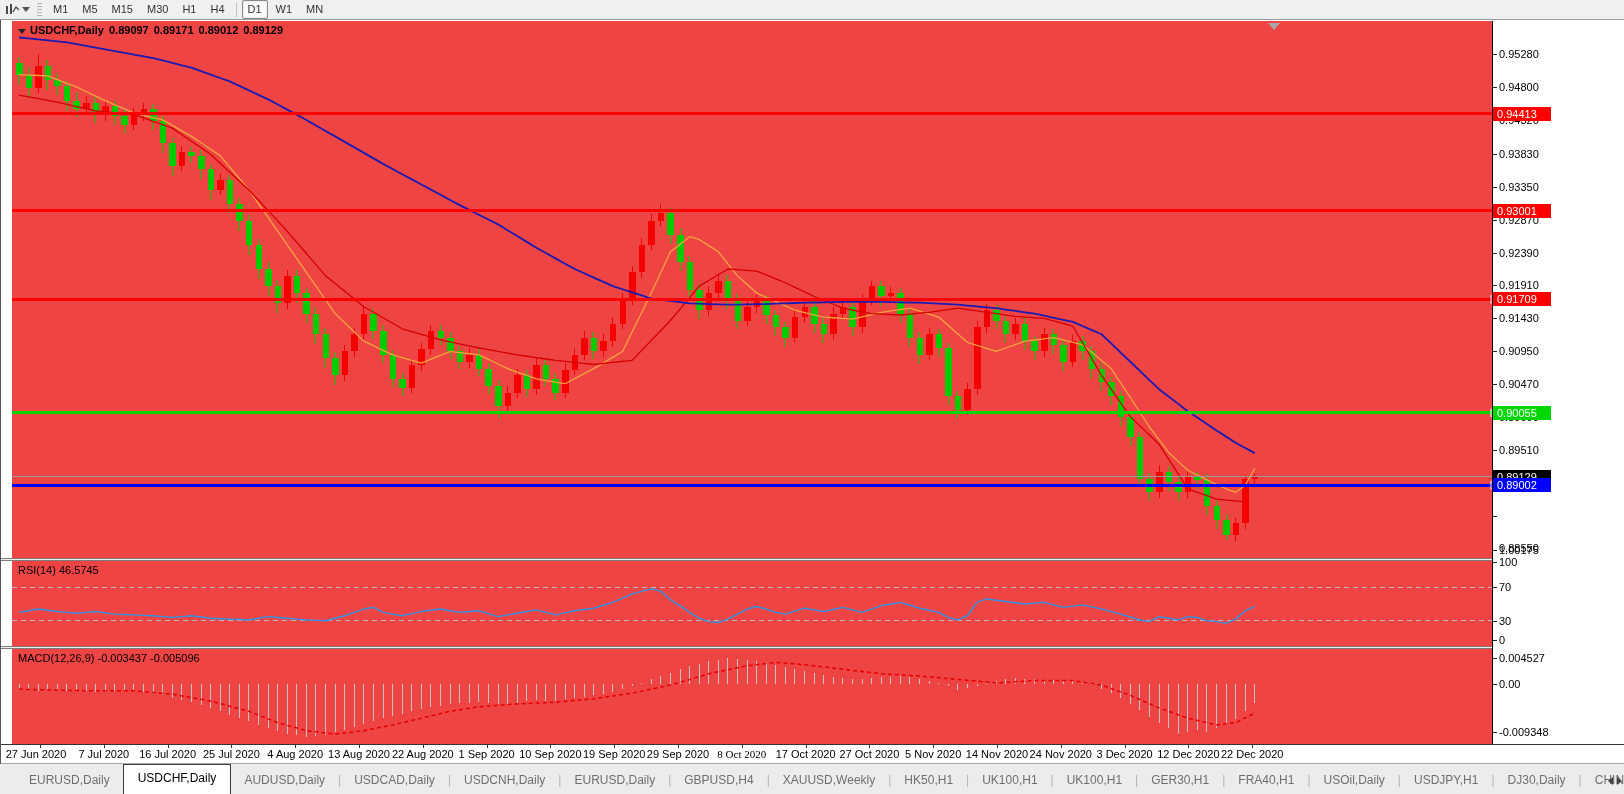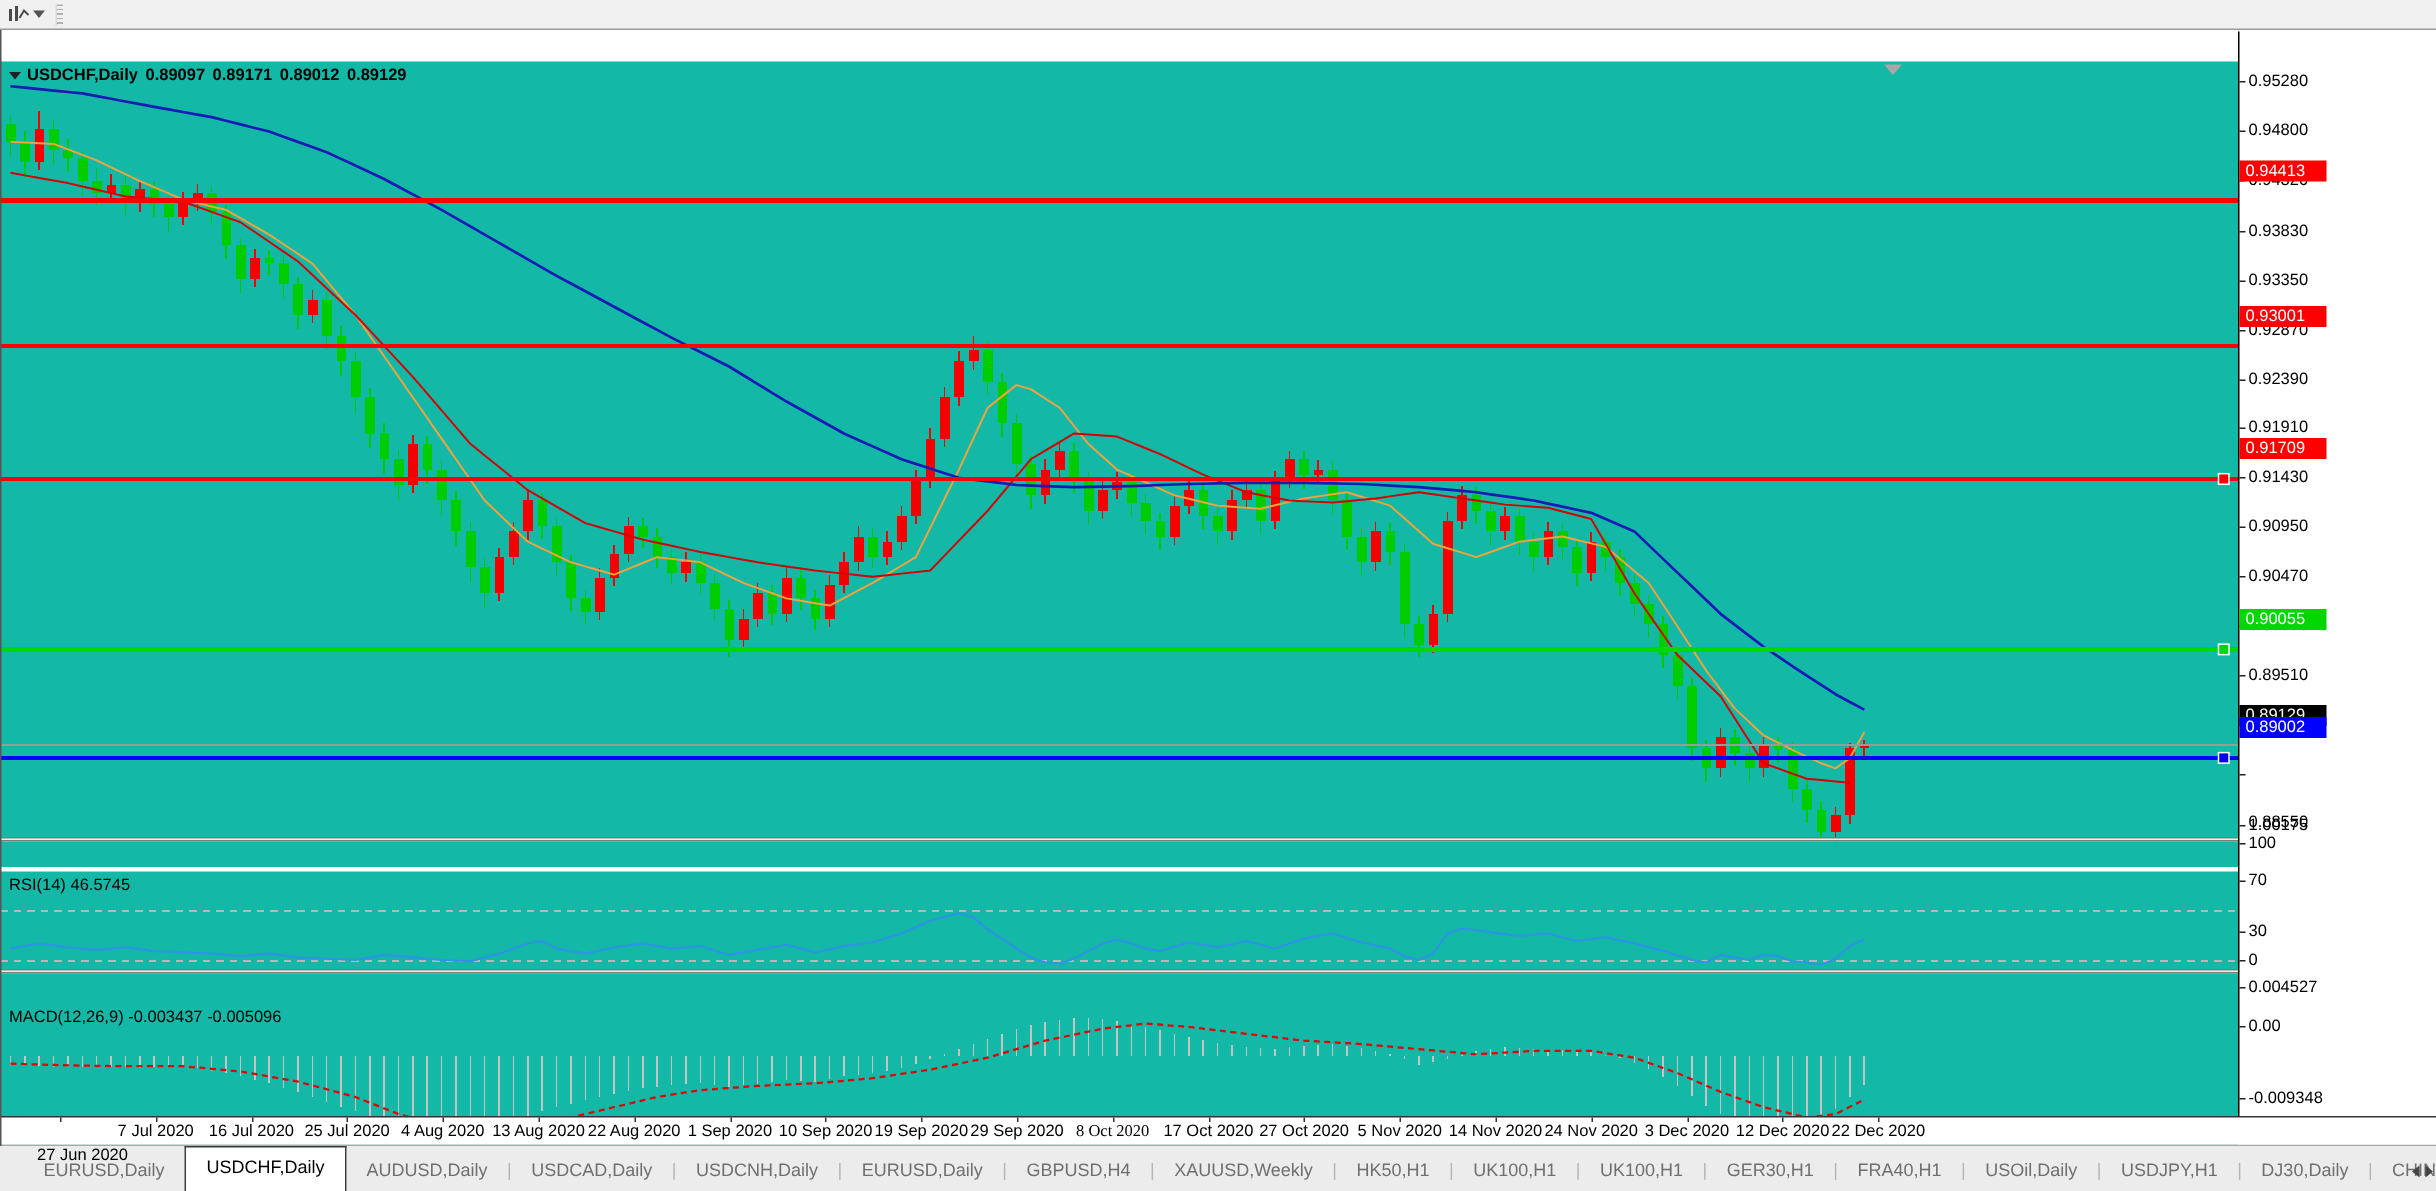--- a/index.html
+++ b/index.html
@@ -17,21 +17,21 @@
   .tb-caret { width:0; height:0; border-left:4px solid transparent; border-right:4px solid transparent;
     border-top:5px solid #555; margin:0 3px 0 1px; cursor:pointer; }
   .tf-btn { font-size:11px; color:#333; padding:2px 5px; margin:0 1px; border:1px solid transparent;
     border-radius:2px; cursor:pointer; line-height:13px; }
   .tf-btn.active { background:#fbfbfb; border:1px solid #8a8a8a; box-shadow:inset 0 0 2px #ccc; }
   .tb-sep { width:1px; height:14px; background:#c0c0c0; margin:0 4px; }
 
   
   #frame-left { position:absolute; left:0; top:20px; width:1px; height:744px; background:#555; z-index:40; }
 
-  .pane { position:absolute; left:0; background:#14b8a6; overflow:hidden;margin-top:20px; }
+  .pane { position:absolute; left:12px; background:#ef4444; overflow:hidden; }
   #mainPane  { top:21px;  width:1492px; height:537px; }
   #rsiPane   { top:561px; width:1492px; height:103px; }
   #macdPane  { top:649px; width:1492px; height:95px; }
   .pane-sep { position:absolute; left:0; width:1624px; height:3px; background:#f0f0f0;
     border-top:1px solid #7c7c7c; border-bottom:1px solid #7c7c7c; z-index:30; }
   #sep1 { top:558px; } #sep2 { top:646px; }
 
   .pane-label { position:absolute; left:6px; top:3px; font-size:11px; color:#000; z-index:10; white-space:nowrap; }
   #chartTitle { font-weight:700; }
   #chartTitle .tri { display:inline-block; width:0; height:0; border-left:4px solid transparent;
@@ -77,20 +77,32 @@
 <div id="toolbar">
   <span class="tb-icon">
     <svg width="15" height="13" viewBox="0 0 15 13" style="position:static">
       <rect x="1" y="3" width="2" height="8" fill="#4a4a4a"></rect>
       <rect x="5" y="1" width="2" height="10" fill="#4a4a4a"></rect>
       <polyline points="8,9 11,4 14,7" fill="none" stroke="#4a4a4a" stroke-width="1.3"></polyline>
     </svg>
   </span>
   <span class="tb-caret"></span>
   <span class="tb-grip"></span>
+  <span id="tfButtons" style="display:flex;align-items:center">
+      <span class="tf-btn">M1</span>
+      <span class="tf-btn">M5</span>
+      <span class="tf-btn">M15</span>
+      <span class="tf-btn">M30</span>
+      <span class="tf-btn">H1</span>
+      <span class="tf-btn">H4</span>
+      <span class="tb-sep"></span>
+      <span class="tf-btn active">D1</span>
+      <span class="tf-btn">W1</span>
+      <span class="tf-btn">MN</span>
+    </span>
 </div>
 
 <div id="frame-left"></div>
 
 <div class="pane" id="mainPane">
   <svg id="mainSvg" width="1492" height="537">
       <g shape-rendering="crispEdges">
         <line x1="7.00" y1="36.40" x2="7.00" y2="63.88" stroke="#00cc00" stroke-width="1"></line>
         <rect x="4.00" y="41.89" width="6.5" height="11.68" fill="#00cc00"></rect>
         <line x1="16.58" y1="46.02" x2="16.58" y2="76.93" stroke="#00cc00" stroke-width="1"></line>
@@ -575,21 +587,21 @@
     <div class="lvl-label" style="top: 448.538px; background: rgb(0, 0, 0);">0.89129</div>
     <div class="lvl-label" style="top: 85.5269px; background: rgb(255, 0, 0); color: rgb(255, 255, 255);">0.94413</div>
     <div class="lvl-label" style="top: 182.531px; background: rgb(255, 0, 0); color: rgb(255, 255, 255);">0.93001</div>
     <div class="lvl-label" style="top: 271.292px; background: rgb(255, 0, 0); color: rgb(255, 255, 255);">0.91709</div>
     <div class="lvl-label" style="top: 384.921px; background: rgb(0, 215, 0); color: rgb(255, 255, 255);">0.90055</div>
     <div class="lvl-label" style="top: 457.263px; background: rgb(0, 0, 255); color: rgb(255, 255, 255);">0.89002</div>
   </div>
 
 <div id="timeAxis">
     <div class="t-tick" style="left: 40px;"></div>
-    <div class="t-label" style="left: 55px; margin-top: 16px;">27 Jun 2020</div>
+    <div class="t-label" style="left: 36px;">27 Jun 2020</div>
     <div class="t-tick" style="left: 103.8px;"></div>
     <div class="t-label" style="left: 103.8px;">7 Jul 2020</div>
     <div class="t-tick" style="left: 167.6px;"></div>
     <div class="t-label" style="left: 167.6px;">16 Jul 2020</div>
     <div class="t-tick" style="left: 231.4px;"></div>
     <div class="t-label" style="left: 231.4px;">25 Jul 2020</div>
     <div class="t-tick" style="left: 295.2px;"></div>
     <div class="t-label" style="left: 295.2px;">4 Aug 2020</div>
     <div class="t-tick" style="left: 359px;"></div>
     <div class="t-label" style="left: 359px;">13 Aug 2020</div>

